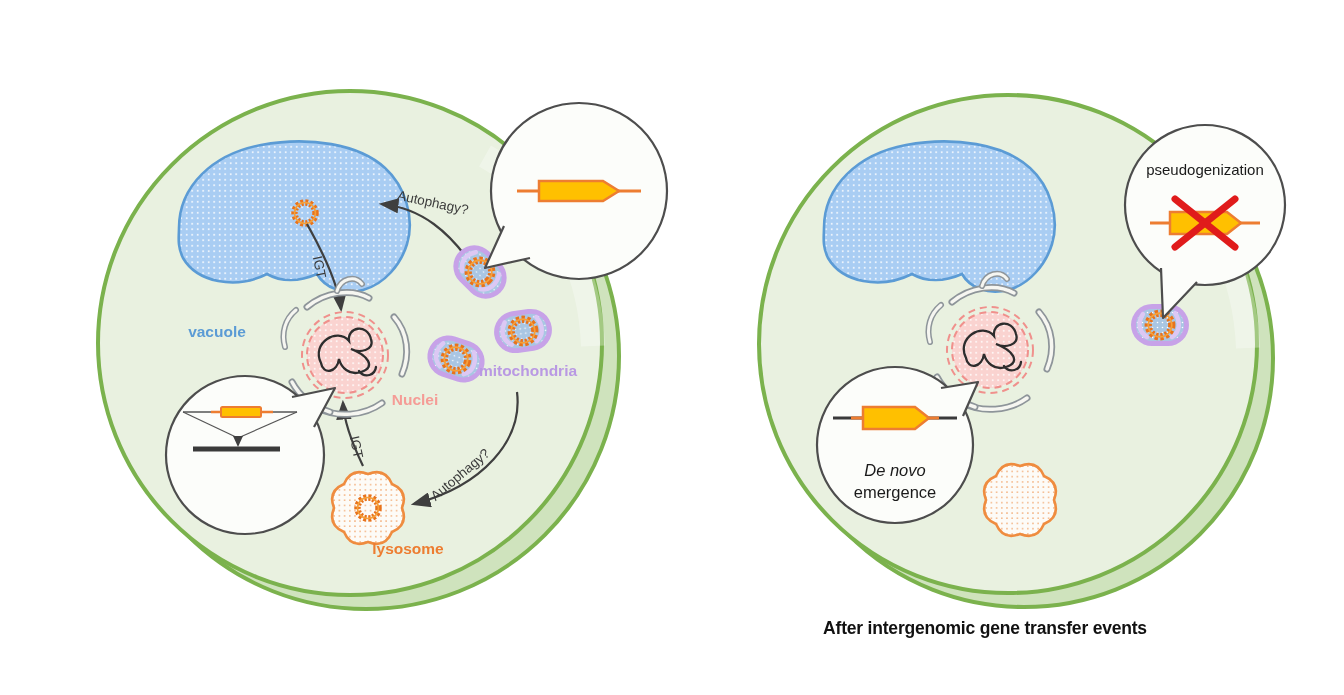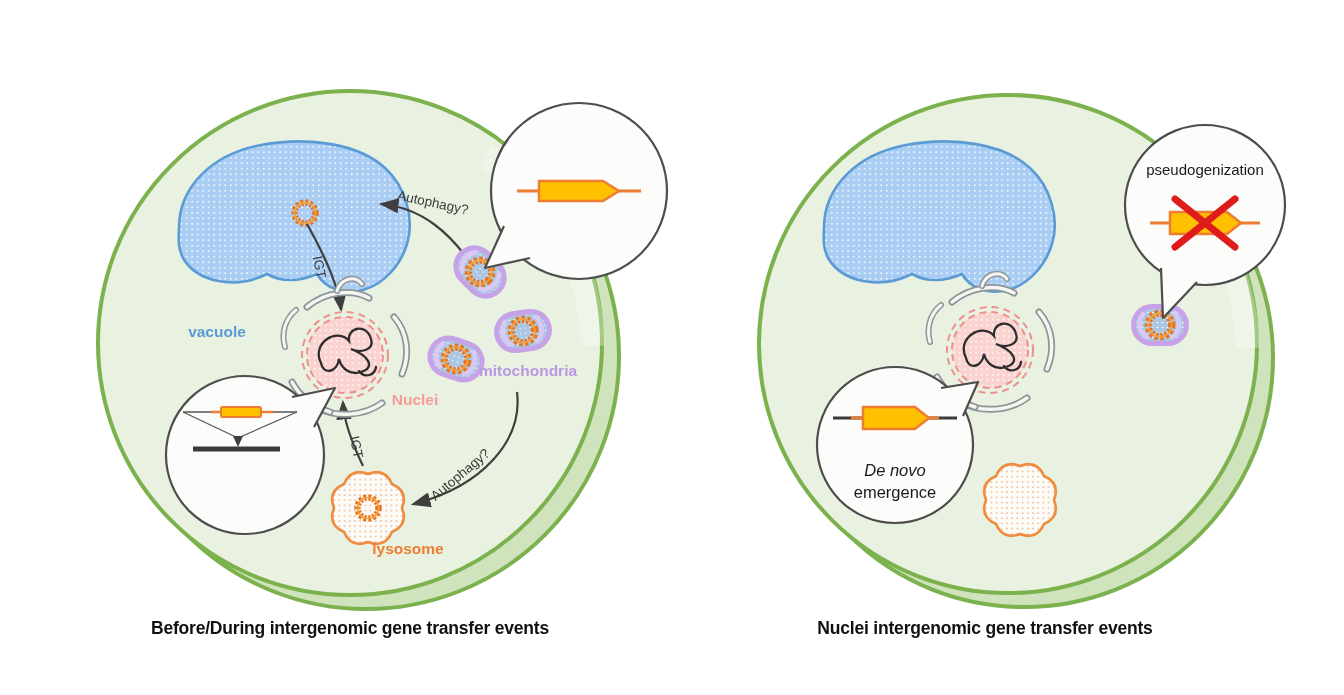--- a/index.html
+++ b/index.html
@@ -213,16 +213,15 @@
     <g transform="translate(175,340)">
       <line x1="-62" y1="0" x2="62" y2="0" stroke="#3a3a3a" stroke-width="3.2"></line>
       <line x1="-44" y1="0" x2="44" y2="0" stroke="#ed7d31" stroke-width="3"></line>
       <path d="M -32,-11 L 20,-11 L 34,0 L 20,11 L -32,11 Z" fill="#ffc000" stroke="#ed7d31" stroke-width="2.5"></path>
     </g>
     <text x="175" y="398" text-anchor="middle" font-size="16.5" font-style="italic" fill="#1a1a1a">De novo</text>
     <text x="175" y="420" text-anchor="middle" font-size="16.5" fill="#1a1a1a">emergence</text>
   </g>
 </svg>
 
-<div class="caption cap-left">Before/During intergenomic gene transfer events</div>
-<div class="caption cap-right">Nuclei intergenomic gene transfer events</div>
+<div class="caption cap-right">After intergenomic gene transfer events</div>
 
 </div>
 
 </body></html>

